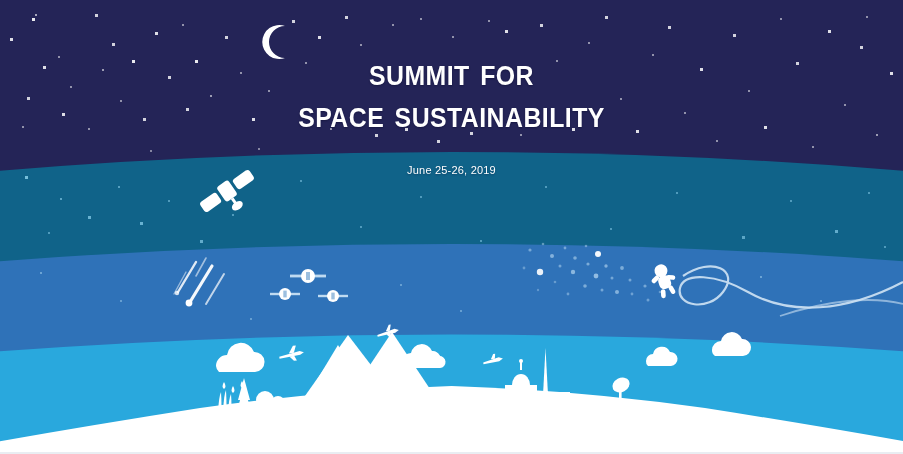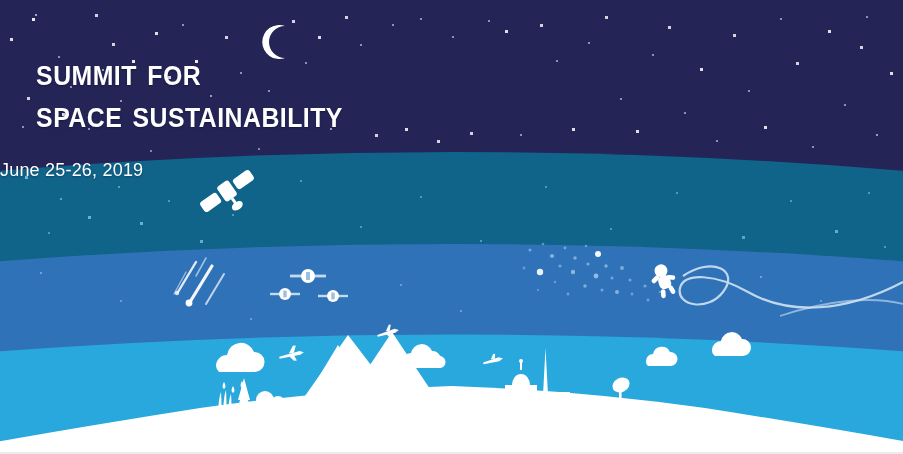--- a/index.html
+++ b/index.html
@@ -18,21 +18,21 @@
 
   .layer{position:absolute;left:0;top:0;width:903px;height:454px;}
   .layer svg{display:block;width:903px;height:454px;}
 
   
   #text-block{
     position:absolute;
     left:0;
     top:52px;
     width:903px;
-    text-align:left;
+    text-align:center;
     z-index:40;
     pointer-events:none;
   }
   #title{
     color:#ffffff;
     font-family:"Liberation Sans",sans-serif;
     font-weight:bold;
     font-size:39px;
     line-height:39px;
     letter-spacing:0.5px;
@@ -43,21 +43,21 @@
     margin:0;
     text-shadow:0 1px 2px rgba(10,12,45,.45);
   }
   #title .ln{display:block;}
   #title .ln + .ln{margin-top:3px;}
 
   #subtitle{
     margin:27px 0 0 0;
     color:#ffffff;
     font-family:"Liberation Sans",sans-serif;
-    font-size:18px;
+    font-size:11px;
     line-height:21px;
     font-weight:400;
     letter-spacing:.2px;
     text-shadow:0 1px 2px rgba(10,12,45,.35);
   }
   #subtitle .ln{display:block;}
 </style>
 </head>
 <body>
 

